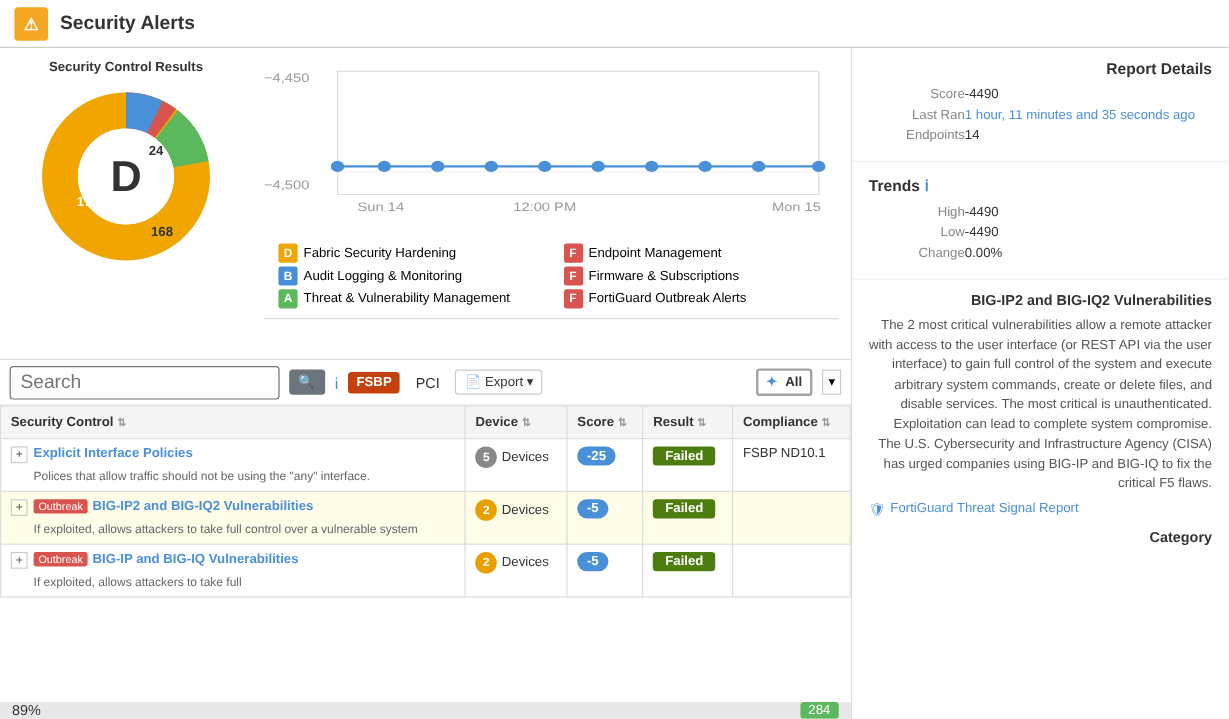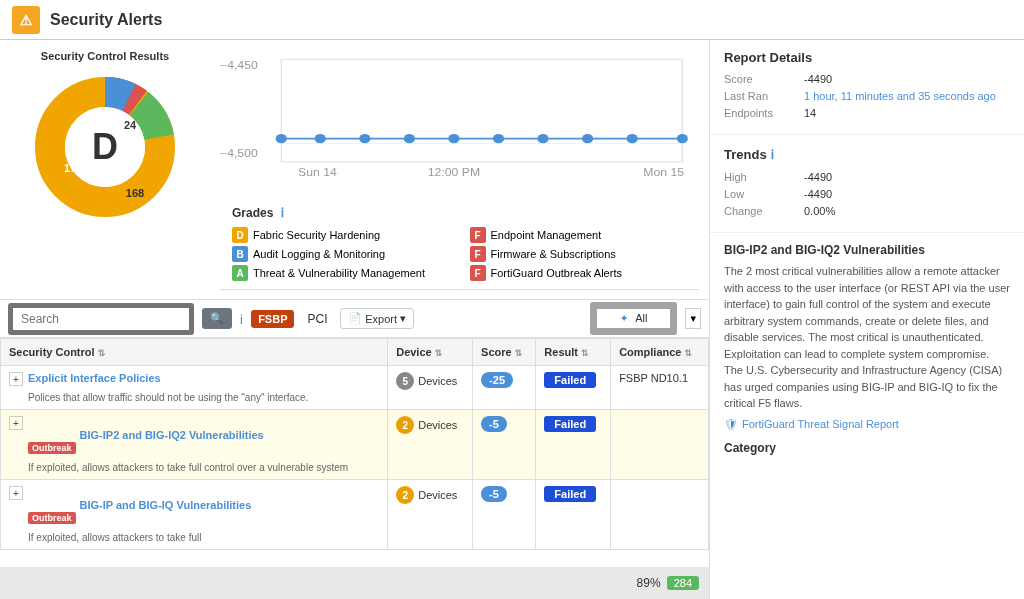--- a/index.html
+++ b/index.html
@@ -43,71 +43,71 @@
     .grade-badge { width: 16px; height: 16px; display: flex; align-items: center; justify-content: center;
       font-size: 10px; font-weight: bold; color: #fff; border-radius: 2px; flex-shrink: 0; }
     .grade-d { background: #f0a500; }
     .grade-b { background: #4a90d9; }
     .grade-a { background: #5cb85c; }
     .grade-f { background: #d9534f; }
 
     
     .search-bar { display: flex; align-items: center; background: #fff; padding: 6px 8px;
       border-bottom: 1px solid #ddd; gap: 8px; height: 38px; }
-    .search-input { flex: 1; max-width: 360px; padding: 4px 8px; border: 5px solid #737373;
-      border-radius: 3px; font-size: 12px; }
+    .search-input { flex: 1; max-width: 360px; padding: 4px 8px; border: 1px solid #737373;
+      border-radius: 3px; font-size: 16px; }
     .search-btn { background: #6c757d; color: #fff; border: none; padding: 4px 8px;
       cursor: pointer; border-radius: 3px; font-size: 11px; }
     .fsbp-btn { background: #c2410c; color: #fff; border: none; padding: 3px 7px;
       border-radius: 3px; font-size: 11px; font-weight: bold; cursor: pointer; }
     .pci-btn { background: transparent; color: #333; border: none; padding: 3px 5px;
       font-size: 12px; cursor: pointer; }
     .export-btn { background: #fff; color: #333; border: 1px solid #ccc; padding: 3px 7px;
       border-radius: 3px; font-size: 11px; cursor: pointer; display: flex; align-items: center; gap: 3px; }
-    .all-btn { background: #fff; color: #333; border: 7px solid #a3a3a3; padding: 3px 23px;
-      border-radius: 3px; font-size: 11px; cursor: pointer; }
+    .all-btn { background: #fff; color: #333; border: 2px solid #a3a3a3; padding: 3px 7px;
+      border-radius: 3px; font-size: 11px; cursor: pointer; font-weight: bold; }
     .info-icon { color: #4a90d9; cursor: pointer; font-size: 13px; }
     .spacer { flex: 1; }
 
     
     .table-container { flex: 1; overflow-y: auto; background: #fff; }
     table { width: 100%; border-collapse: collapse; }
     th { background: #f5f5f5; border: 1px solid #ddd; padding: 7px 8px; font-size: 11px;
       font-weight: bold; color: #333; text-align: left; white-space: nowrap; }
     td { border: 1px solid #ddd; padding: 6px 8px; font-size: 11px; color: #333; vertical-align: top; }
     tr.highlight { background: #fffde7; }
     .sort-icon { color: #999; font-size: 9px; }
 
     .device-cell { display: flex; align-items: center; gap: 4px; }
     .device-count { background: #888; color: #fff; border-radius: 50%; width: 18px; height: 18px;
       display: flex; align-items: center; justify-content: center; font-size: 10px; font-weight: bold; }
     .device-count.orange { background: #e8a000; }
 
     .score-badge { color: #fff; background: #4a90d9; border-radius: 10px; padding: 2px 8px;
       font-size: 11px; font-weight: bold; display: inline-block; text-align: left; }
-    .failed-badge { background: #1d4ed8; color: #fff; padding: 2px 10px; border-radius: 3px;
+    .failed-badge { background: #4d7c0f; color: #fff; padding: 2px 10px; border-radius: 3px;
       font-size: 11px; font-weight: bold; display: inline-block; }
     .compliance-text { font-size: 11px; color: #333; }
 
     .outbreak-badge { background: #d9534f; color: #fff; font-size: 9px; padding: 1px 4px;
-      border-radius: 2px; font-weight: bold; margin-top: 26px; }
+      border-radius: 2px; font-weight: normal; }
     .row-title { font-weight: bold; color: #4a90d9; cursor: pointer; font-size: 11px; }
     .row-desc { font-size: 10px; color: #666; margin-top: 8px; }
 
     .expand-btn { background: none; border: 1px solid #ccc; width: 14px; height: 14px;
       display: flex; align-items: center; justify-content: center; cursor: pointer; font-size: 10px;
       color: #555; flex-shrink: 0; }
 
     
-    .table-footer { background: #e8e8e8; padding: 5px 10px; display: flex; justify-content: flex-end;
-      align-items: center; gap: 6px; font-size: 12px; color: #333; height: 32px; }
+    .table-footer { background: #e8e8e8; padding: 5px 10px; display: flex; justify-content: space-between;
+      align-items: center; gap: 6px; font-size: 12px; color: #333; height: 14px; }
     .count-badge { background: #5cb85c; color: #fff; padding: 1px 7px; border-radius: 3px; font-size: 11px; }
 
     
-    .right-panel { width: 314px; background: #fff; overflow-y: auto; padding: 0; }
+    .right-panel { width: 314px; background: #fff; overflow-y: auto; padding: 0; text-align: right; }
 
     
     .report-section { padding: 10px 14px; border-bottom: 1px solid #eee; }
     .section-title { font-size: 13px; font-weight: bold; color: #333; margin-bottom: 8px; }
     .detail-row { display: flex; margin-bottom: 5px; font-size: 11px; }
     .detail-label { color: #888; width: 80px; flex-shrink: 0; }
     .detail-value { color: #333; }
     .detail-value.blue { color: #4a90d9; }
 
     
@@ -193,24 +193,20 @@
           <circle cx="370" cy="95" r="5" fill="#4a90d9"></circle>
           <circle cx="415" cy="95" r="5" fill="#4a90d9"></circle>
 
           <text x="70" y="135" font-size="11" fill="#999">Sun 14</text>
           <text x="210" y="135" font-size="11" fill="#999" text-anchor="middle">12:00 PM</text>
           <text x="380" y="135" font-size="11" fill="#999">Mon 15</text>
         </svg>
 
         
         <div class="grades-area" style="margin-top:2px;">
-          <div class="grades-title">
-            <span>Grades</span>
-            <span class="info-icon" style="margin-left:4px;">ℹ</span>
-          </div>
           <div class="grades-grid">
             <div class="grade-item">
               <span class="grade-badge grade-d">D</span>
               <span>Fabric Security Hardening</span>
             </div>
             <div class="grade-item">
               <span class="grade-badge grade-f">F</span>
               <span>Endpoint Management</span>
             </div>
             <div class="grade-item">

